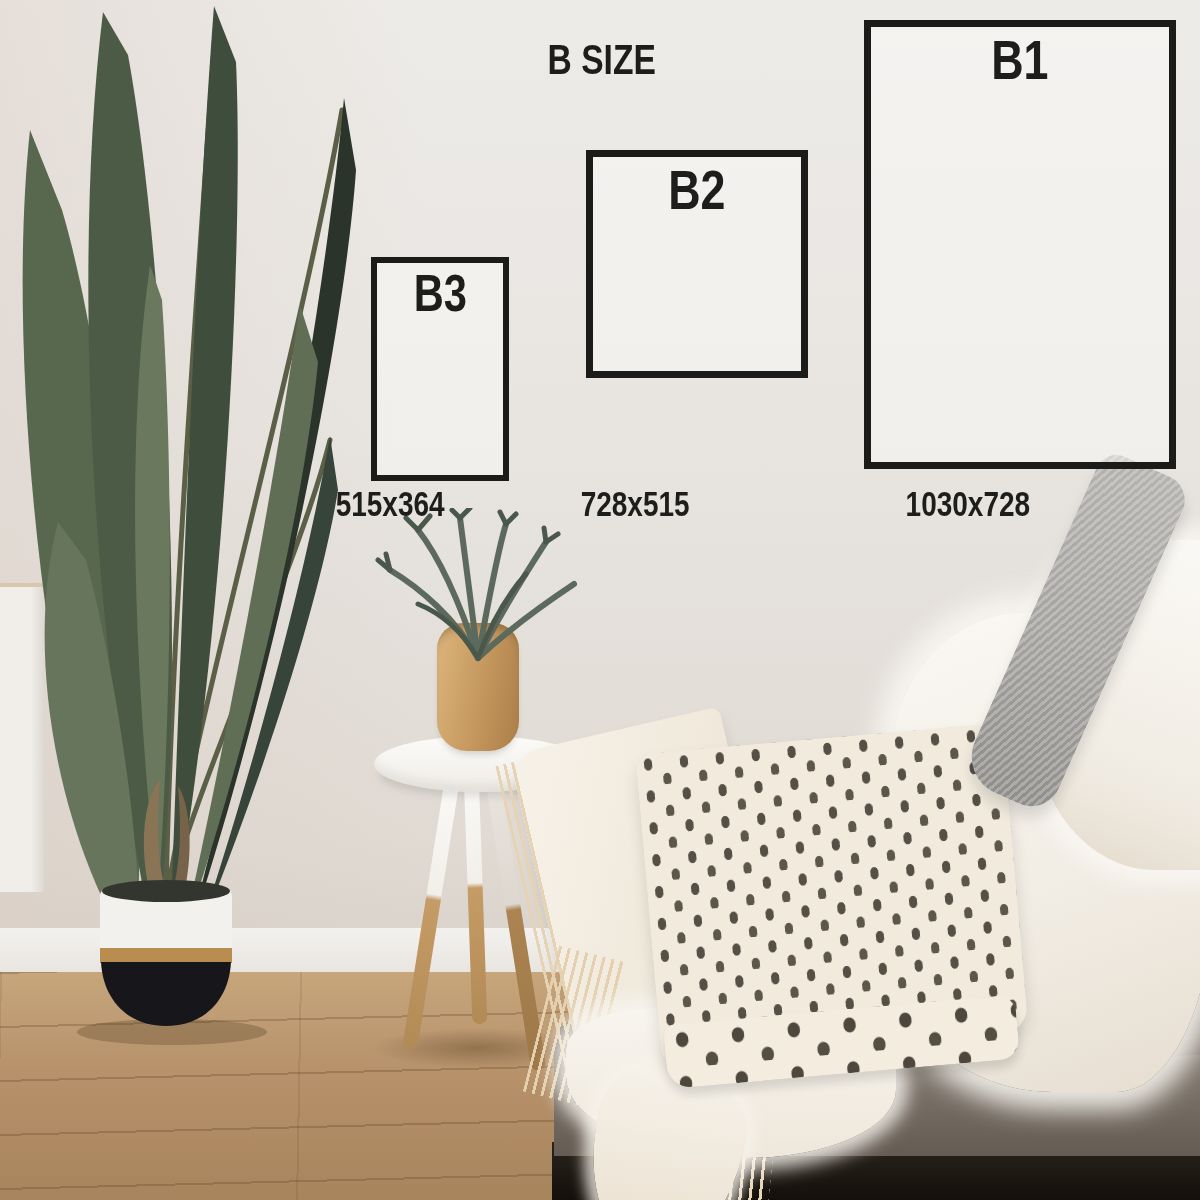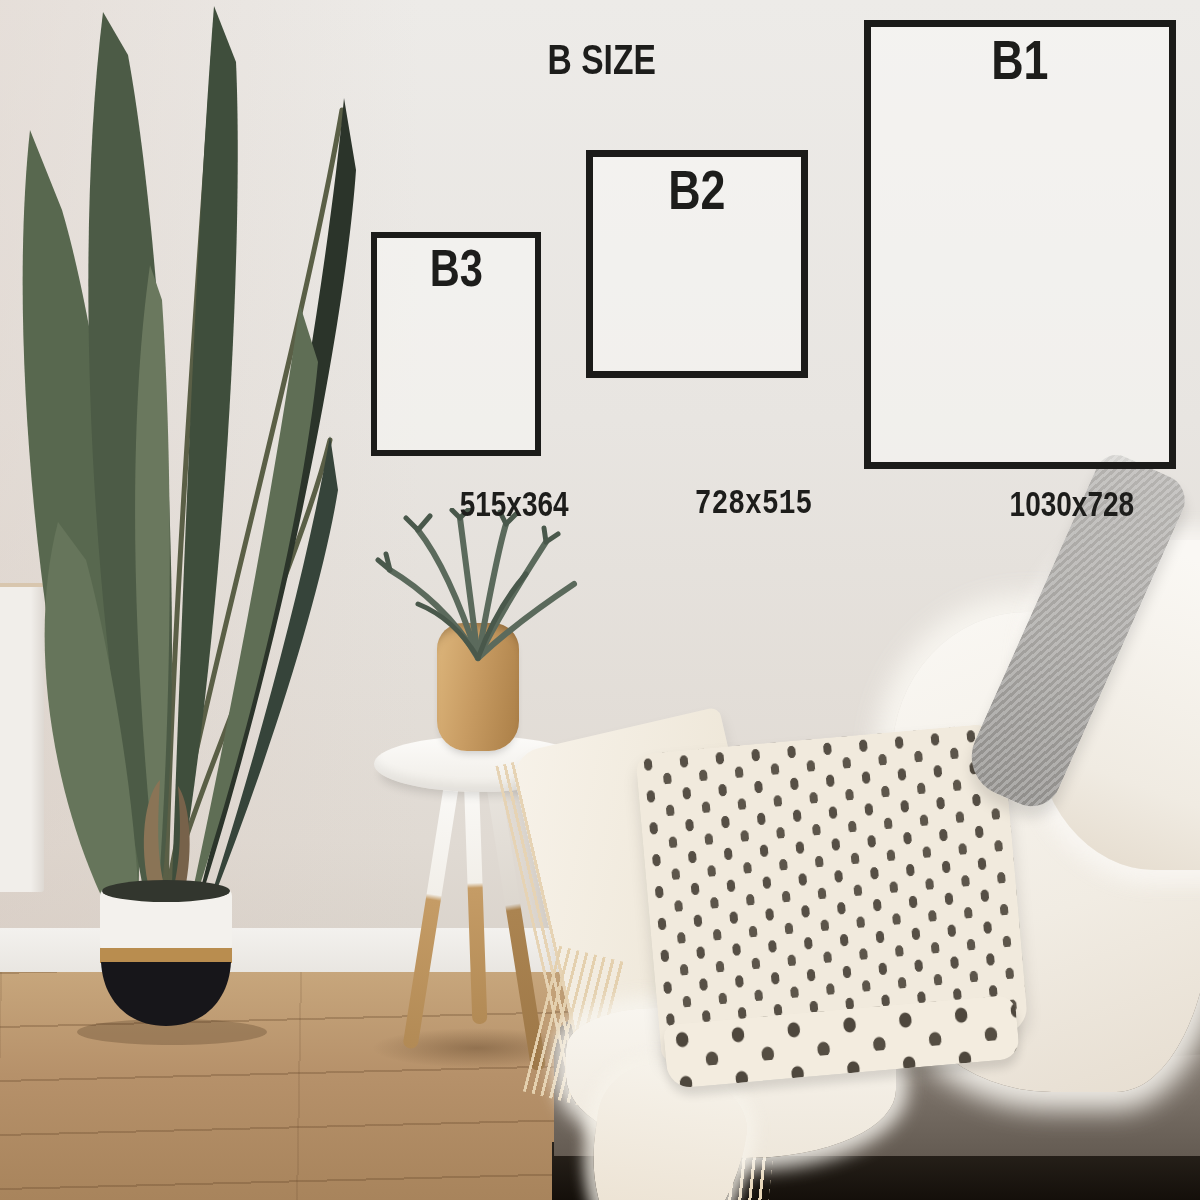--- a/index.html
+++ b/index.html
@@ -92,31 +92,31 @@
       repeating-linear-gradient(115deg,rgba(255,255,255,.25) 0 3px,rgba(0,0,0,0) 3px 6px),
       linear-gradient(180deg,#b5b3b0 0%,#a5a3a0 55%,#908e8b 100%);
     box-shadow:4px 10px 14px rgba(0,0,0,.12);}
   
   .overlay{position:absolute;inset:0;z-index:30;pointer-events:none;}
   .chart-title{position:absolute;left:452px;top:36px;width:300px;text-align:center;
     font-size:42px;font-weight:700;color:#1d1d1b;letter-spacing:0px;}
   .chart-title span,.size-label span,.dim-label span{display:inline-block;transform:scaleX(.8);transform-origin:center;}
   .size-box{position:absolute;box-sizing:border-box;background:rgba(252,252,250,.45);
     display:flex;justify-content:center;}
-  .size-box.b3{left:371px;top:232px;width:170px;height:224px;border:6px solid #1b1b19;}
+  .size-box.b3{left:371px;top:257px;width:138px;height:224px;border:6px solid #1b1b19;}
   .size-box.b2{left:586px;top:150px;width:222px;height:228px;border:7px solid #1b1b19;}
   .size-box.b1{left:864px;top:20px;width:312px;height:449px;border:7px solid #1b1b19;}
   .size-label{font-weight:700;color:#1d1d1b;}
   .size-box.b3 .size-label{font-size:52px;}
   .size-box.b2 .size-label{font-size:56px;}
   .size-box.b1 .size-label{font-size:56px;}
-  .dim-label{position:absolute;width:260px;text-align:right;top:484px;
+  .dim-label{position:absolute;width:260px;text-align:left;top:484px;
     font-size:35px;font-weight:700;color:#1d1d1b;}
   .dim-label.d3{left:322px;}
-  .dim-label.d2{left:567px;font-family:Liberation Mono, monospace;}
+  .dim-label.d2{left:567px;}
   .dim-label.d1{left:890px;}
 </style>
 </head>
 <body>
 
 <div class="stage">
 
   <div class="warm-tint"></div>
   <div class="baseboard"></div>
   <div class="floor"></div>

